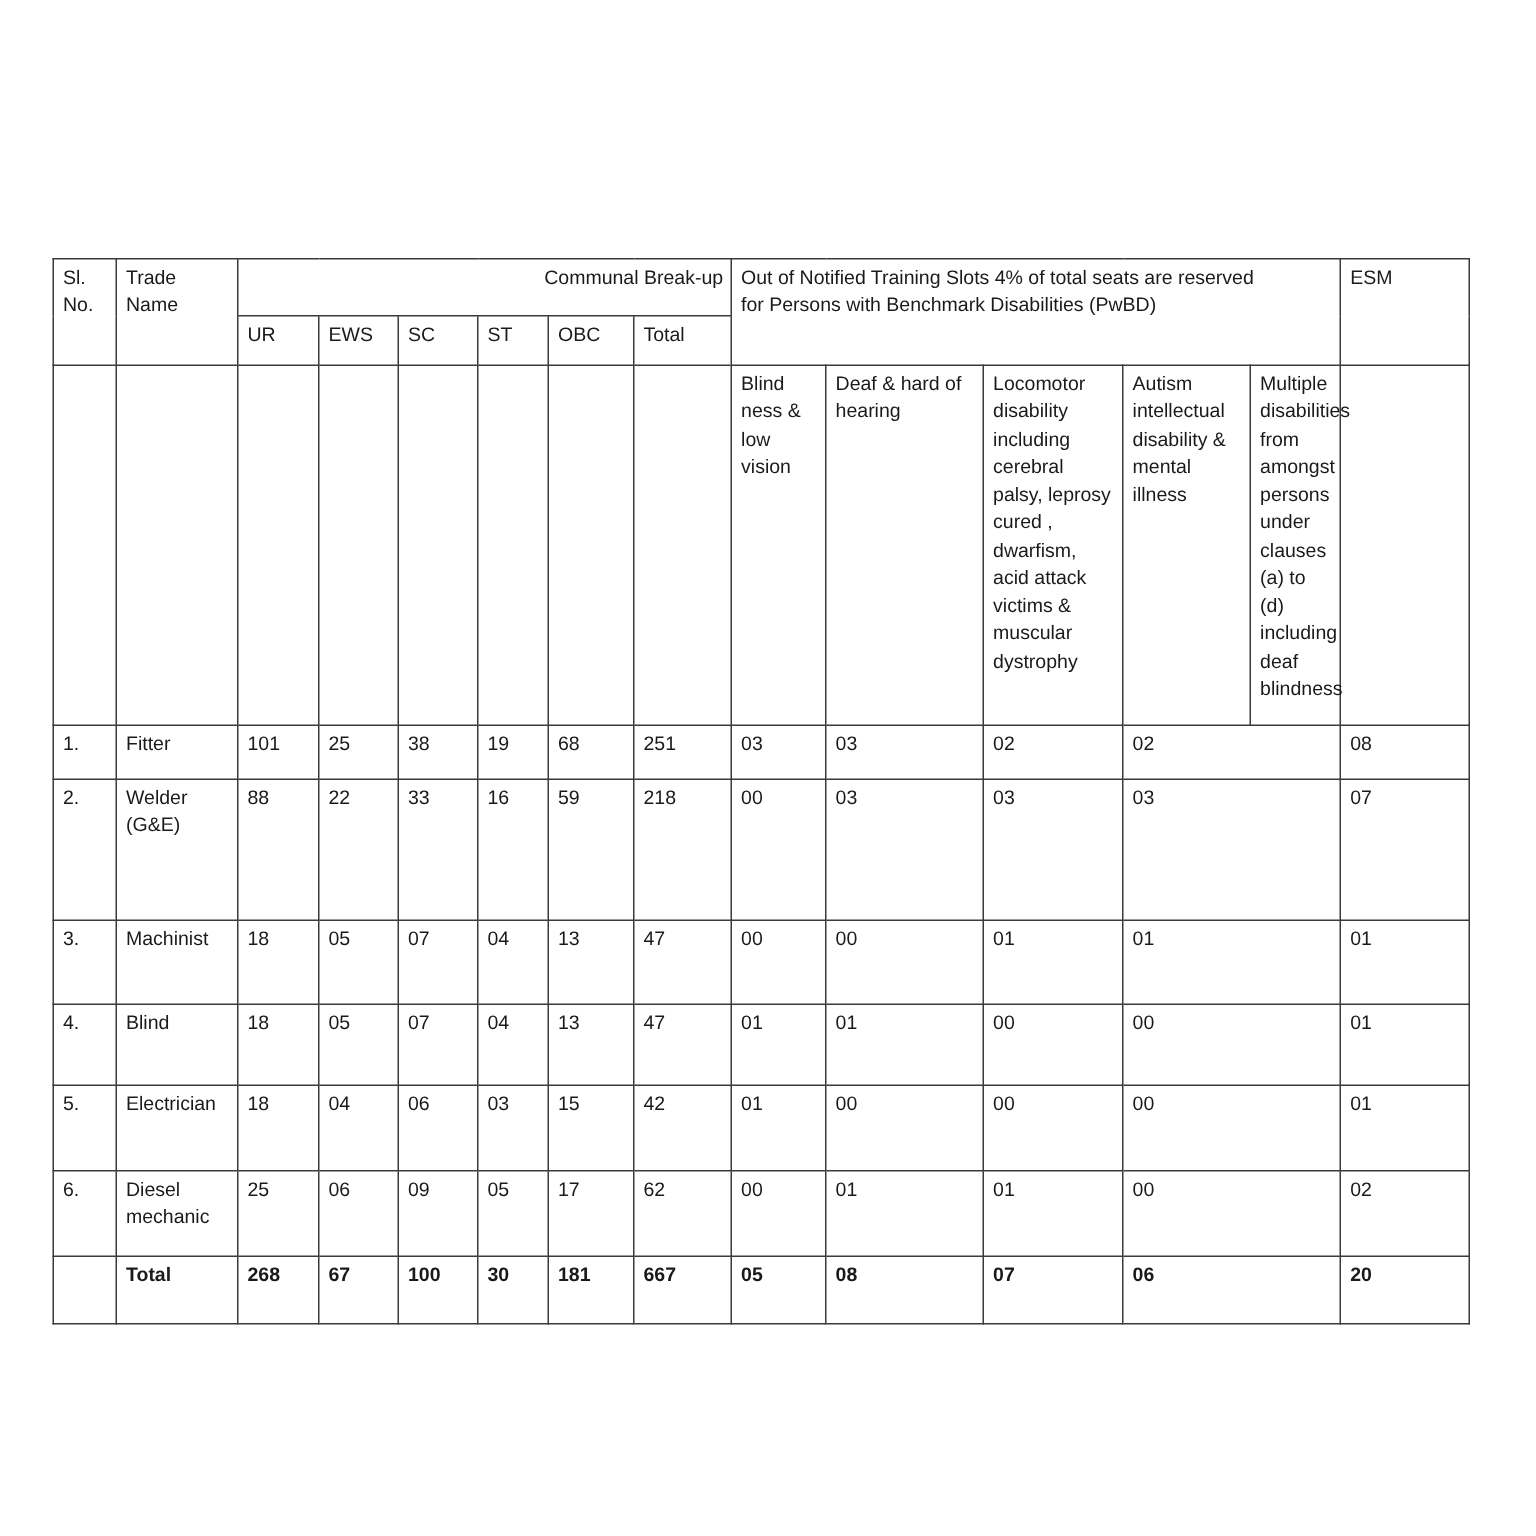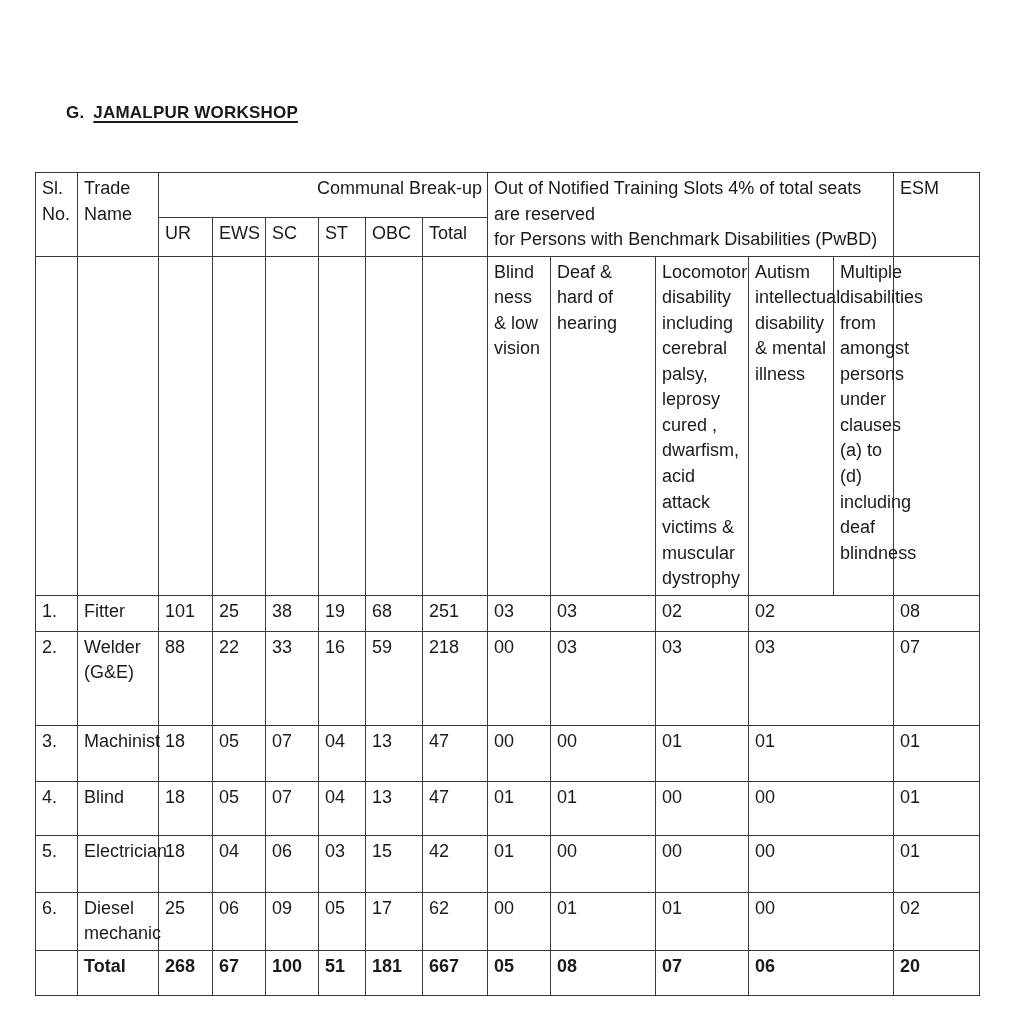--- a/index.html
+++ b/index.html
@@ -46,21 +46,21 @@
   .tbl-wrap {
     position: absolute;
     left: 35px;
     top: 172px;
     width: 945px;
   }
   table.grid {
     border-collapse: collapse;
     table-layout: fixed;
     width: 945px;
-    font-size: 18px;
+    font-size: 13px;
     line-height: 1.42;
   }
   table.grid td, table.grid th {
     border: 1px solid #3a3a3a;
     padding: 3px 5px 3px 6px;
     vertical-align: top;
     font-weight: normal;
     text-align: left;
     color: #1a1a1a;
     background: #ffffff;
@@ -100,23 +100,20 @@
   .num { text-align: left; padding-left: 7px; }
   .numc { text-align: center; }
   .trade { padding-left: 7px; }
   .sl { padding-left: 7px; }
 </style>
 </head>
 <body>
 
 <div class="page">
 
-  <div class="heading">
-    <span class="letter">G.</span><span class="title-underline">JAMALPUR WORKSHOP</span>
-  </div>
 
   <div class="tbl-wrap">
     <table class="grid">
       <colgroup>
         <col style="width:42px">
         <col style="width:81px">
         <col style="width:54px">
         <col style="width:53px">
         <col style="width:53px">
         <col style="width:47px">
@@ -262,21 +259,21 @@
           <td class="numc" colspan="2">00</td>
           <td class="numc">02</td>
         </tr>
 
         <tr class="drow rt">
           <td class="sl"></td>
           <td class="trade">Total</td>
           <td class="num">268</td>
           <td class="num">67</td>
           <td class="num">100</td>
-          <td class="num">51</td>
+          <td class="num">30</td>
           <td class="num">181</td>
           <td class="num">667</td>
           <td class="numc">05</td>
           <td class="numc">08</td>
           <td class="numc">07</td>
           <td class="numc" colspan="2">06</td>
           <td class="numc">20</td>
         </tr>
 
       </tbody>

